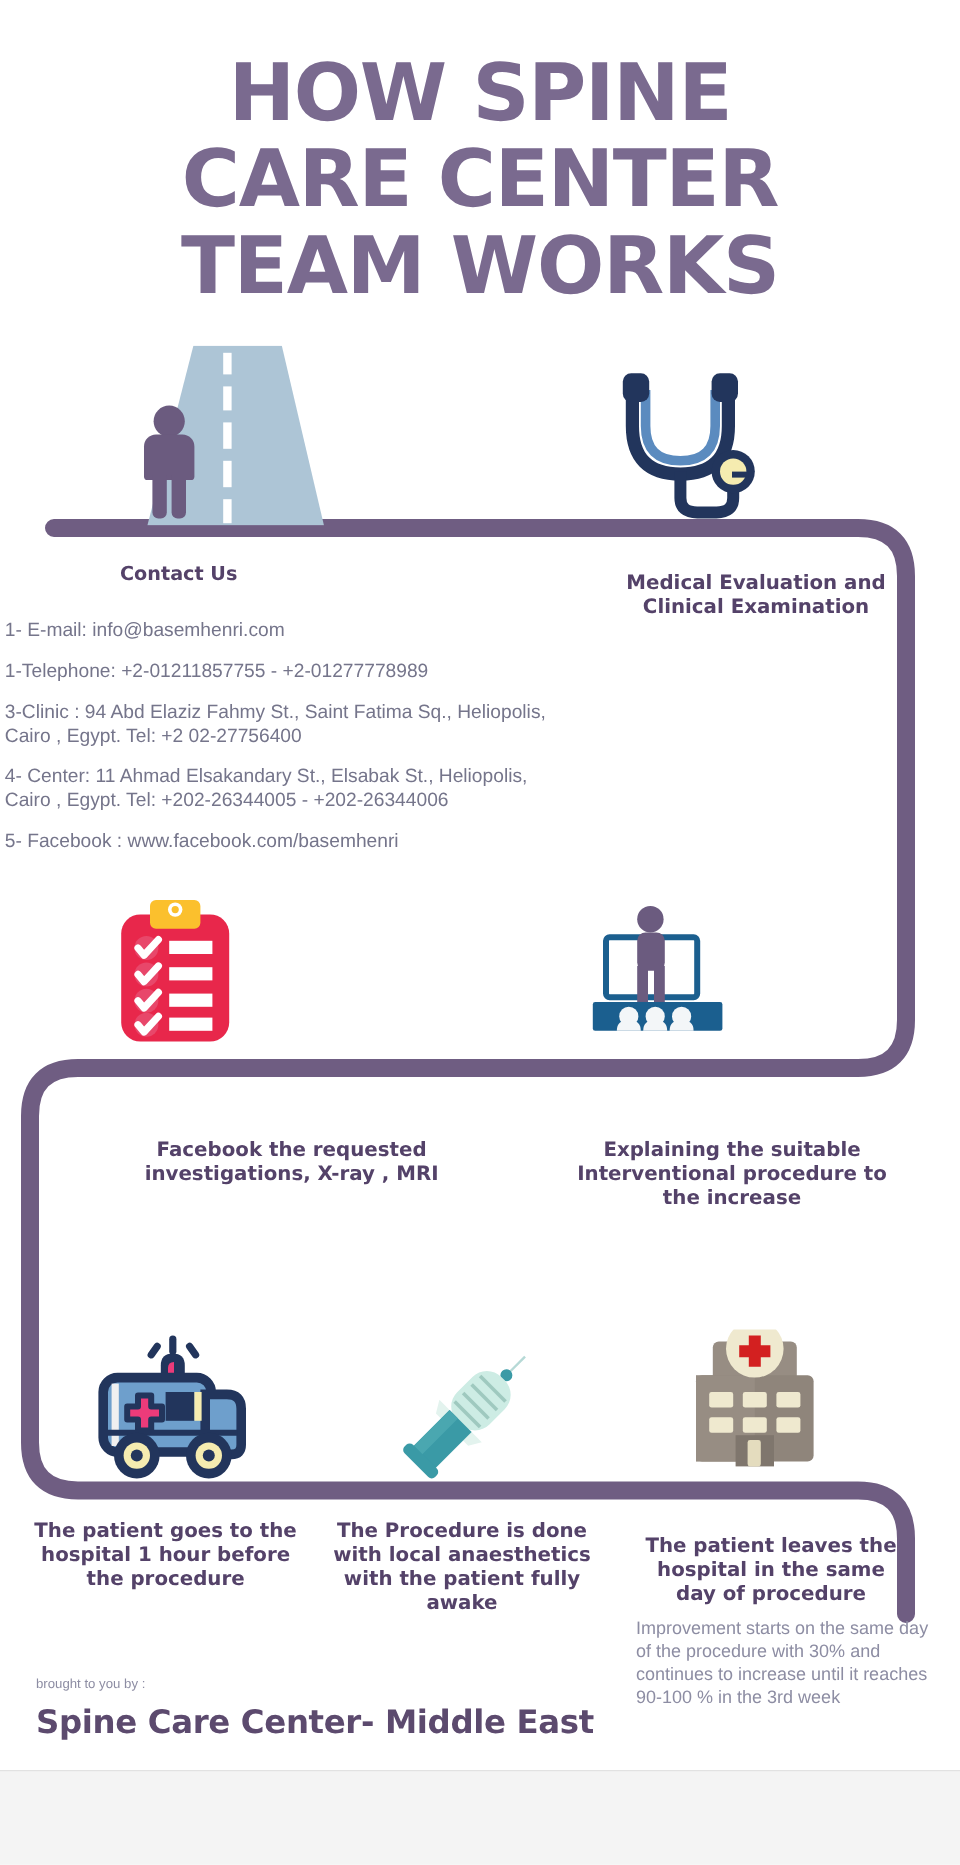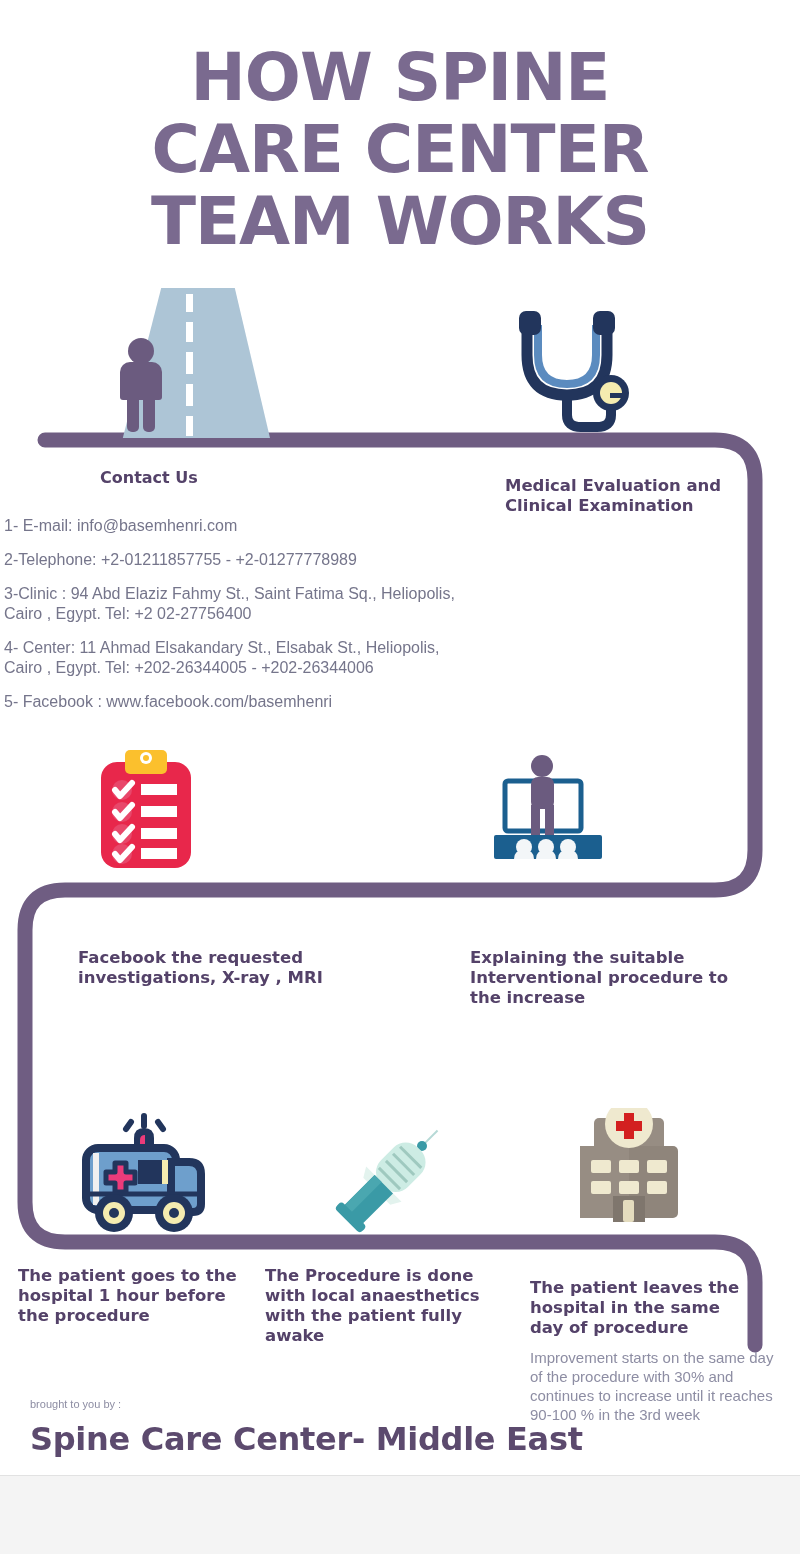--- a/index.html
+++ b/index.html
@@ -60,20 +60,21 @@
   .hosp{position:absolute;left:572px;top:1108px;width:130px;height:135px;}
 
   
   .hdr{
     color:#544269;
     font-weight:bold;
     font-family:"DejaVu Sans", sans-serif;
     font-size:16.5px;
     line-height:20px;
     position:absolute;
+    text-align:center;
   }
   .contact-title{
     position:absolute;left:100px;top:468px;
     color:#544269;font-weight:bold;font-size:16px;
     font-family:"DejaVu Sans", sans-serif;
   }
   .contact-list{position:absolute;left:4px;top:516px;width:470px;}
   .contact-list .ln{
     color:#75758b;font-size:16px;line-height:20px;margin-bottom:14px;
     font-family:"Liberation Sans", sans-serif;
@@ -93,21 +94,21 @@
   }
 
   
   .brought{
     position:absolute;left:30px;top:1398px;
     color:#8d8da3;font-size:11px;
     font-family:"Liberation Sans", sans-serif;
   }
   .brand{
     position:absolute;left:30px;top:1420px;
-    color:#5c4a6e;font-weight:bold;font-size:32px;
+    color:#5c4a6e;font-weight:bold;font-size:27px;
     font-family:"DejaVu Sans", sans-serif;
     letter-spacing:-0.3px;
   }
 
   
   .pikto-bar{
     position:absolute;left:0;top:1475px;width:800px;height:79px;
     background:#f4f4f4;border-top:1px solid #e2e2e2;
   }
 </style>
@@ -243,21 +244,21 @@
       <rect x="47" y="73" width="20" height="13" rx="2"></rect>
       <rect x="75" y="73" width="20" height="13" rx="2"></rect>
     </g>
     <rect x="41" y="88" width="32" height="26" fill="#7f766d"></rect>
     <rect x="51" y="92" width="11" height="22" rx="2" fill="#e4dcbe"></rect>
   </svg>
 
   <div class="contact-title">Contact Us</div>
   <div class="contact-list">
     <div class="ln">1- E-mail: info@basemhenri.com</div>
-    <div class="ln">2-Telephone: +2-01211857755 - +2-01277778989</div>
+    <div class="ln">1-Telephone: +2-01211857755 - +2-01277778989</div>
     <div class="ln">3-Clinic : 94 Abd Elaziz Fahmy St., Saint Fatima Sq., Heliopolis, Cairo , Egypt.   Tel: +2 02-27756400</div>
     <div class="ln">4- Center: 11 Ahmad Elsakandary St., Elsabak St., Heliopolis, Cairo , Egypt.   Tel: +202-26344005 - +202-26344006</div>
     <div class="ln">5- Facebook : www.facebook.com/basemhenri</div>
   </div>
 
   <div class="hdr med-eval">Medical Evaluation and Clinical Examination</div>
   <div class="hdr lbl-review">Facebook the requested investigations, X-ray , MRI</div>
   <div class="hdr lbl-explain">Explaining the suitable Interventional procedure to the increase</div>
   <div class="hdr lbl-goes">The patient goes to the hospital 1 hour before the procedure</div>
   <div class="hdr lbl-proc">The Procedure is done with local anaesthetics with the patient fully awake</div>

